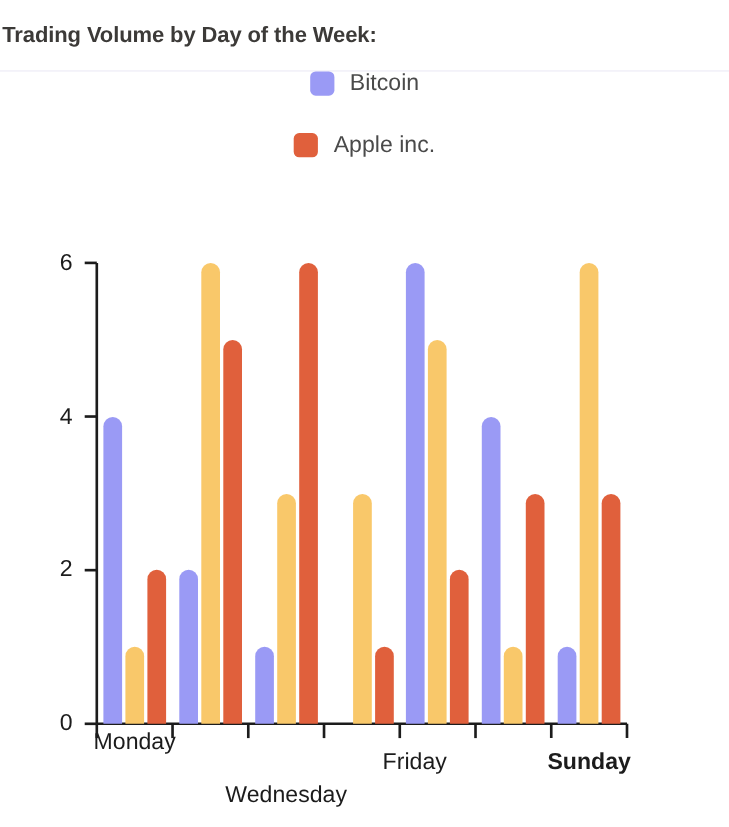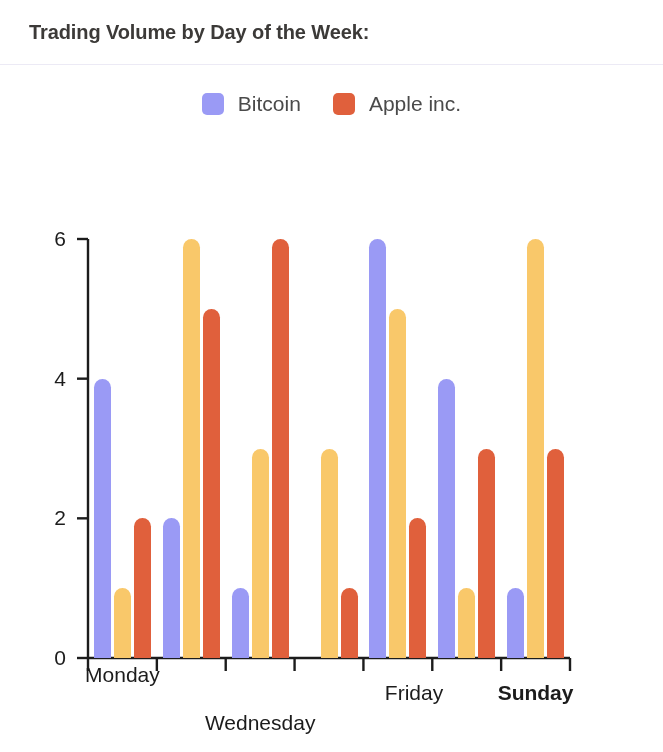--- a/index.html
+++ b/index.html
@@ -24,38 +24,39 @@
     box-sizing: border-box;
   }
 
   
   #header {
     height: 65px;
     box-sizing: border-box;
     border-bottom: 1px solid #eceaf5;
     display: flex;
     align-items: center;
-    padding-left: 29px;
+    padding-left: 2px;
   }
   #chart-title {
     font-size: 20px;
     font-weight: bold;
     color: #3c3a38;
     letter-spacing: -0.1px;
     white-space: nowrap;
   }
 
   
   #legend {
     height: 65px;
     display: flex;
     align-items: center;
     justify-content: center;
     gap: 32px;
     padding-top: 6px;
+    flex-direction: column;
   }
   .legend-item {
     display: flex;
     align-items: center;
     gap: 14px;
   }
   .legend-swatch {
     width: 22px;
     height: 22px;
     border-radius: 5px;
@@ -182,18 +183,18 @@
       </div>
     <div id="ylabels-layer">
         <div class="ytick-label" style="left: 26px; top: 528px;">0</div>
         <div class="ytick-label" style="left: 26px; top: 388.333px;">2</div>
         <div class="ytick-label" style="left: 26px; top: 248.667px;">4</div>
         <div class="ytick-label" style="left: 26px; top: 109px;">6</div>
       </div>
     <div id="xlabels-layer">
         <div class="xtick-label" style="left: 122.429px; top: 533px;">Monday</div>
         <div class="xtick-label" style="left: 260.143px; top: 551px; margin-top: 30px;">Wednesday</div>
-        <div class="xtick-label" style="left: 414px; top: 551px;">Friday</div>
+        <div class="xtick-label" style="left: 377px; top: 551px;">Friday</div>
         <div class="xtick-label" style="left: 535.571px; top: 551px; font-weight: bold;">Sunday</div>
       </div>
   </div>
 
 </div>
 
 </body></html>

